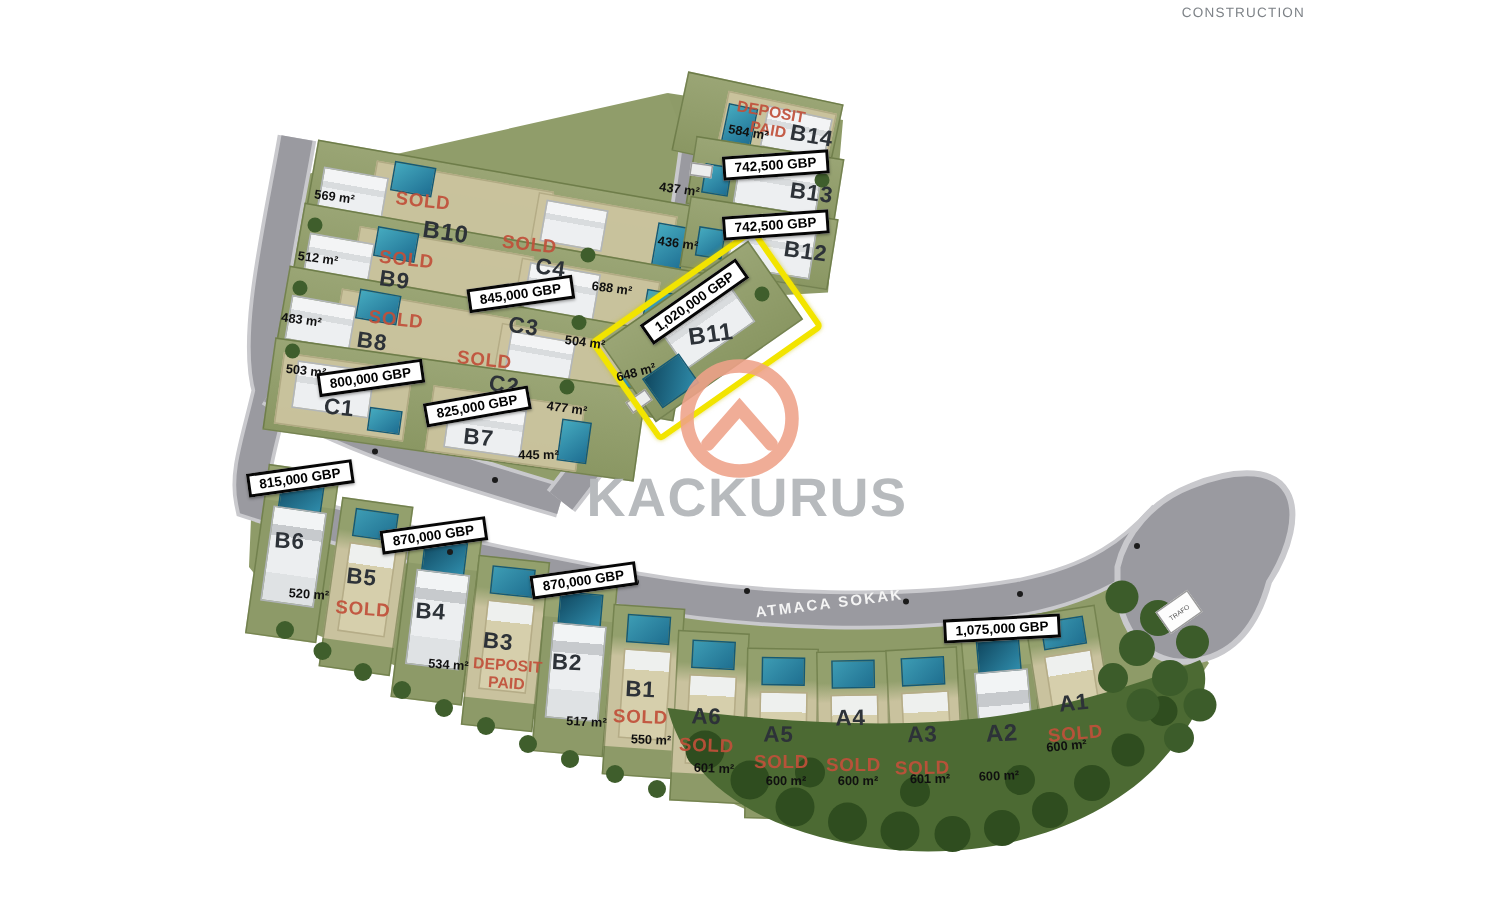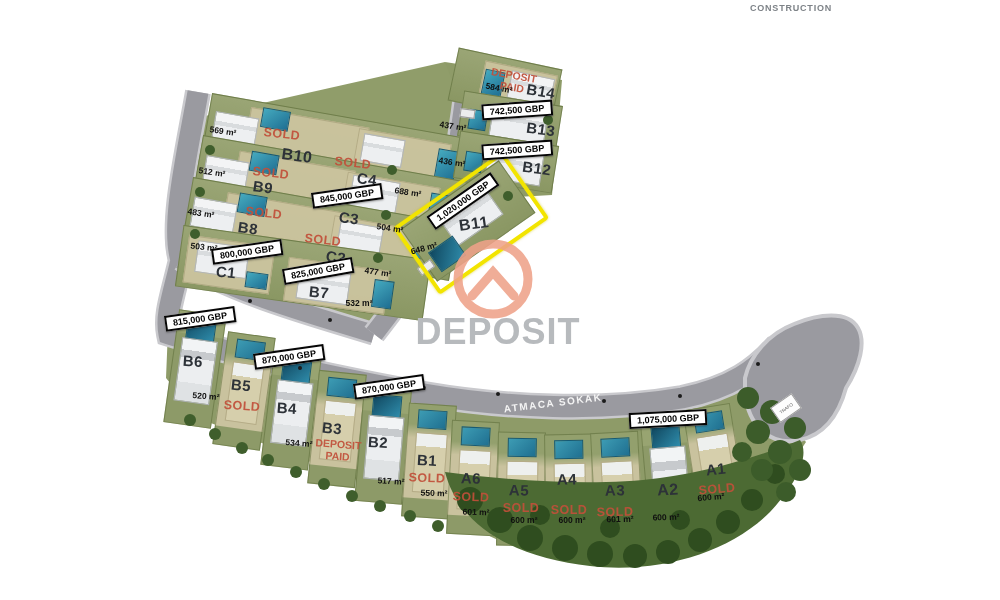--- a/index.html
+++ b/index.html
@@ -36,22 +36,22 @@
   .dep{font-weight:bold;color:#c1503a;font-size:10.5px;width:56px;white-space:normal;
        text-align:center;line-height:1.15;opacity:.92;}
   .size{font-weight:bold;color:#101010;font-size:8.5px;}
   .price{position:absolute;transform:translate(-50%,-50%) rotate(var(--r,0deg));
        background:#fff;border:2px solid #060606;padding:1px 6px;font-weight:bold;font-size:9px;
        color:#000;white-space:nowrap;z-index:55;box-shadow:0 1px 2px rgba(0,0,0,.35);}
   .road-name{font-weight:bold;color:#f4f4f4;font-size:10px;letter-spacing:1.5px;z-index:45;}
   .trafo{position:absolute;transform:translate(-50%,-50%) rotate(-35deg);background:#fdfdfd;
        border:1px solid #9a9a9a;width:24px;height:16px;font-size:4.5px;color:#555;
        display:flex;align-items:center;justify-content:center;z-index:44;}
-  .construction{position:absolute;left:736px;top:3px;width:110px;text-align:center;
-       color:#7d8287;font-size:9px;letter-spacing:.8px;z-index:60;font-weight:bold;}
+  .construction{position:absolute;left:760px;top:3px;width:110px;text-align:right;
+       color:#7d8287;font-size:9px;letter-spacing:.8px;z-index:60;}
   
   #b11-box{position:absolute;left:404px;top:182px;width:126px;height:74px;
        transform:rotate(-35deg);border:4px solid #f2e400;border-radius:4px;z-index:40;
        box-shadow:0 0 3px rgba(200,190,0,.6);}
   #logo{position:absolute;left:408px;top:236px;width:190px;height:120px;z-index:70;pointer-events:none;}
   #wordmark{position:absolute;left:498px;top:332px;transform:translate(-50%,-50%);
        font-weight:bold;font-size:36px;color:#b7babd;letter-spacing:1px;z-index:70;}
   .car{position:absolute;background:#eceded;border:1px solid #9b9b9b;z-index:15;}
 </style>
 </head>
@@ -257,21 +257,21 @@
   <div class="lbl size" style="left:453px;top:126px;--r:8deg">437 m²</div>
   <div class="lbl size" style="left:452px;top:162px;--r:8deg">436 m²</div>
   <div class="lbl size" style="left:424px;top:248px;--r:-15deg">648 m²</div>
   <div class="lbl size" style="left:223px;top:131px;--r:8deg">569 m²</div>
   <div class="lbl size" style="left:408px;top:192px;--r:8deg">688 m²</div>
   <div class="lbl size" style="left:212px;top:172px;--r:8deg">512 m²</div>
   <div class="lbl size" style="left:390px;top:228px;--r:8deg">504 m²</div>
   <div class="lbl size" style="left:201px;top:213px;--r:8deg">483 m²</div>
   <div class="lbl size" style="left:378px;top:272px;--r:8deg">477 m²</div>
   <div class="lbl size" style="left:204px;top:247px;--r:6deg">503 m²</div>
-  <div class="lbl size" style="left:359px;top:303px;--r:0deg">532 m²</div>
+  <div class="lbl size" style="left:359px;top:303px;--r:0deg">445 m²</div>
   <div class="lbl size" style="left:206px;top:396px;--r:4deg">520 m²</div>
   <div class="lbl size" style="left:299px;top:443px;--r:4deg">534 m²</div>
   <div class="lbl size" style="left:391px;top:481px;--r:3deg">517 m²</div>
   <div class="lbl size" style="left:434px;top:493px;--r:2deg">550 m²</div>
   <div class="lbl size" style="left:476px;top:512px;--r:2deg">601 m²</div>
   <div class="lbl size" style="left:524px;top:520px;--r:0deg">600 m²</div>
   <div class="lbl size" style="left:572px;top:520px;--r:0deg">600 m²</div>
   <div class="lbl size" style="left:620px;top:519px;--r:-1deg">601 m²</div>
   <div class="lbl size" style="left:666px;top:517px;--r:-2deg">600 m²</div>
   <div class="lbl size" style="left:711px;top:497px;--r:-5deg">600 m²</div>
@@ -286,15 +286,15 @@
   <div class="price" style="left:289px;top:357px;--r:-8deg">870,000 GBP</div>
   <div class="price" style="left:389px;top:387px;--r:-8deg">870,000 GBP</div>
   <div class="price" style="left:668px;top:419px;--r:-3deg">1,075,000 GBP</div>
 
   <svg id="logo" viewBox="0 0 190 120">
     <g stroke="#efa289" stroke-width="9" fill="none" opacity="0.88">
       <circle cx="85" cy="43" r="35"></circle>
       <polyline points="64,60 85,36 106,60" stroke-linecap="round" stroke-linejoin="miter"></polyline>
     </g>
   </svg>
-  <div id="wordmark">DEPOSIT</div>
+  <div id="wordmark">KACKURUS</div>
 
 </div>
 
 </body></html>

